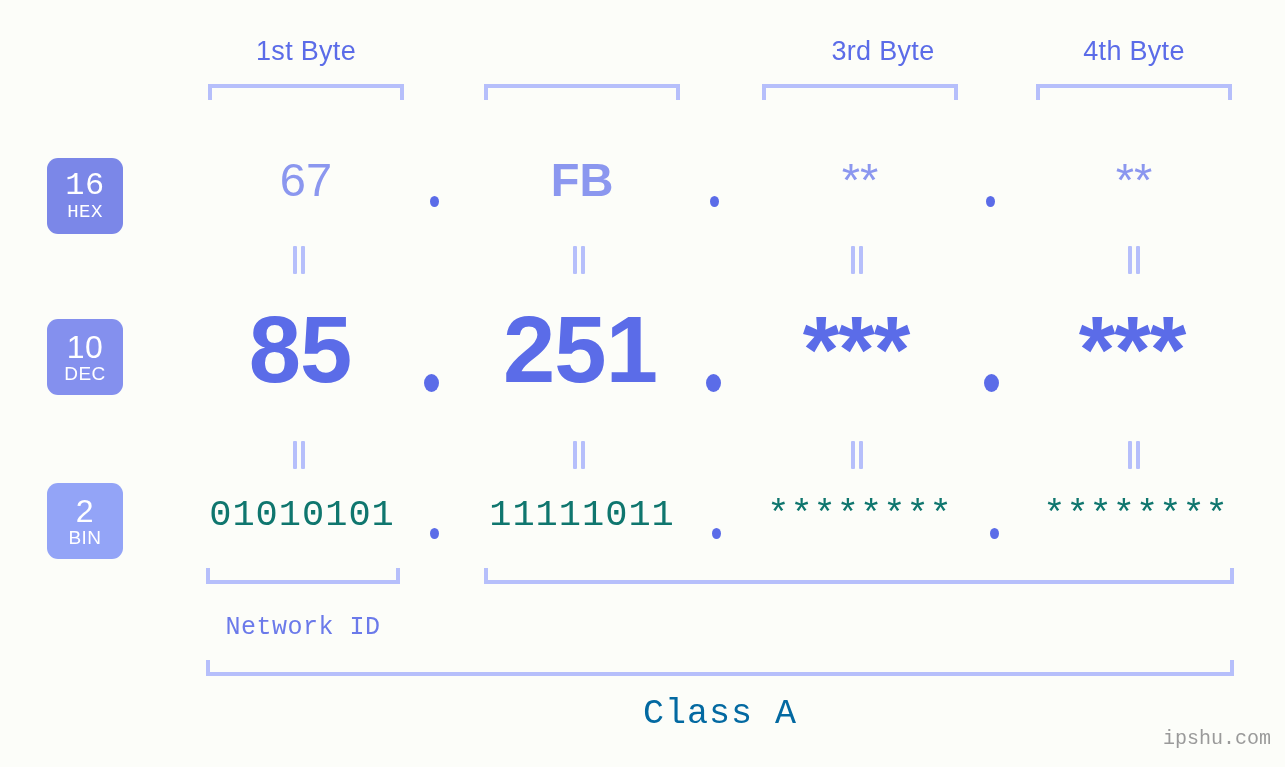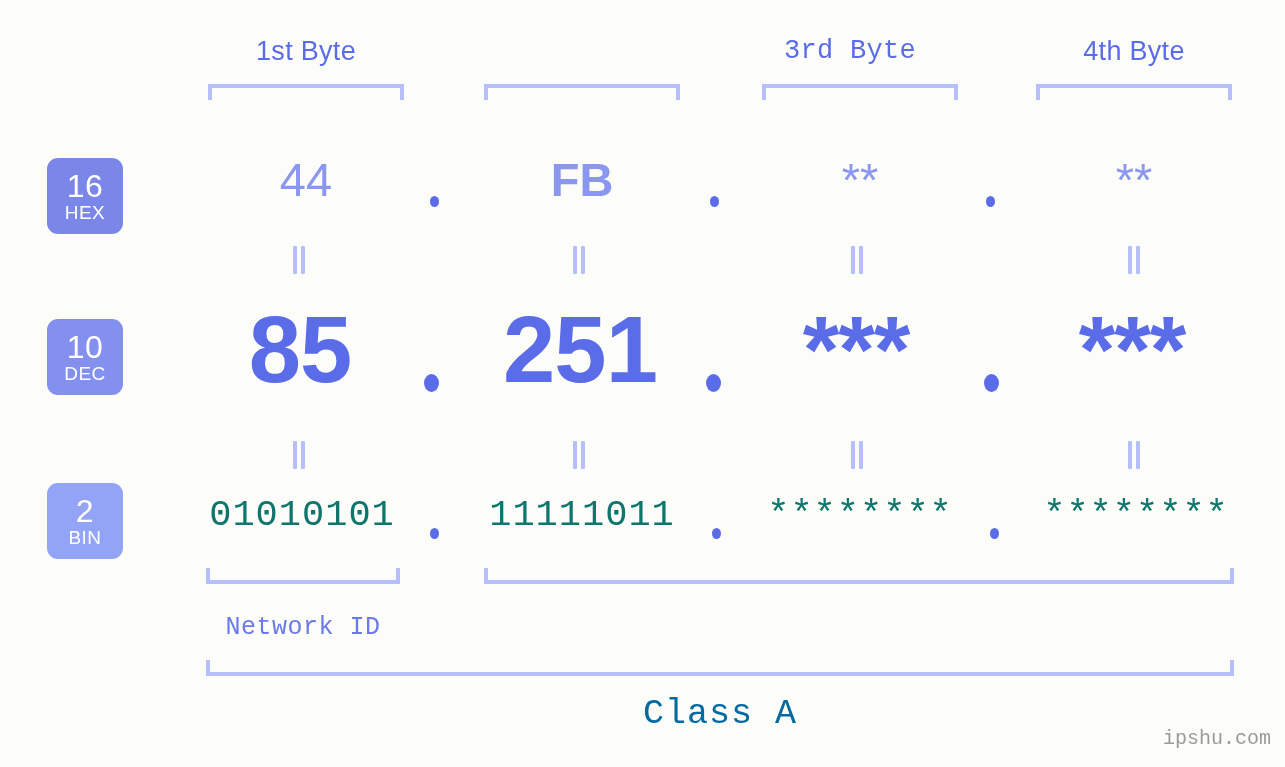--- a/index.html
+++ b/index.html
@@ -154,45 +154,45 @@
     font-family: "Liberation Mono", monospace;
     white-space: nowrap;
   }
 </style>
 </head>
 <body>
 
 <div id="stage">
 
   <div class="byte-label" style="left:208px; top:36px; width:196px;">1st Byte</div>
-  <div class="byte-label" style="left:752px; top:36px; width:196px;font-family:Liberation Mono, monospace;">3rd Byte</div>
+  <div class="byte-label" style="left:785px; top:36px; width:196px;">3rd Byte</div>
   <div class="byte-label" style="left:1036px; top:36px; width:196px;">4th Byte</div>
 
   <div class="bracket bracket-down" style="left:208px; top:84px; width:196px;"></div>
   <div class="bracket bracket-down" style="left:484px; top:84px; width:196px;"></div>
   <div class="bracket bracket-down" style="left:762px; top:84px; width:196px;"></div>
   <div class="bracket bracket-down" style="left:1036px; top:84px; width:196px;"></div>
 
-  <div class="badge" style="left:47px; top:158px; background:#7b87e8;">
+  <div class="badge" style="left:47px; top:158px; background:#7b87e8;font-family:Liberation Mono, monospace;">
     <div class="badge-num">16</div>
     <div class="badge-name">HEX</div>
   </div>
 
   <div class="badge" style="left:47px; top:319px; background:#8490ee;">
     <div class="badge-num">10</div>
     <div class="badge-name">DEC</div>
   </div>
 
   <div class="badge" style="left:47px; top:483px; background:#93a4f7;">
     <div class="badge-num">2</div>
     <div class="badge-name">BIN</div>
   </div>
 
   <div class="row-hex">
-    <div class="cell" style="left:208px; top:152px; width:196px;">44</div>
+    <div class="cell" style="left:208px; top:152px; width:196px;">67</div>
     <div class="cell" style="left:484px; top:152px; width:196px;font-weight:bold;">FB</div>
     <div class="cell" style="left:762px; top:152px; width:196px;">**</div>
     <div class="cell" style="left:1036px; top:152px; width:196px;">**</div>
 
     <div class="dot dot-sm" style="left:430px; top:196px;"></div>
     <div class="dot dot-sm" style="left:710px; top:196px;"></div>
     <div class="dot dot-sm" style="left:986px; top:196px;"></div>
   </div>
 
   <div class="eq" style="left:293px; top:246px;">

